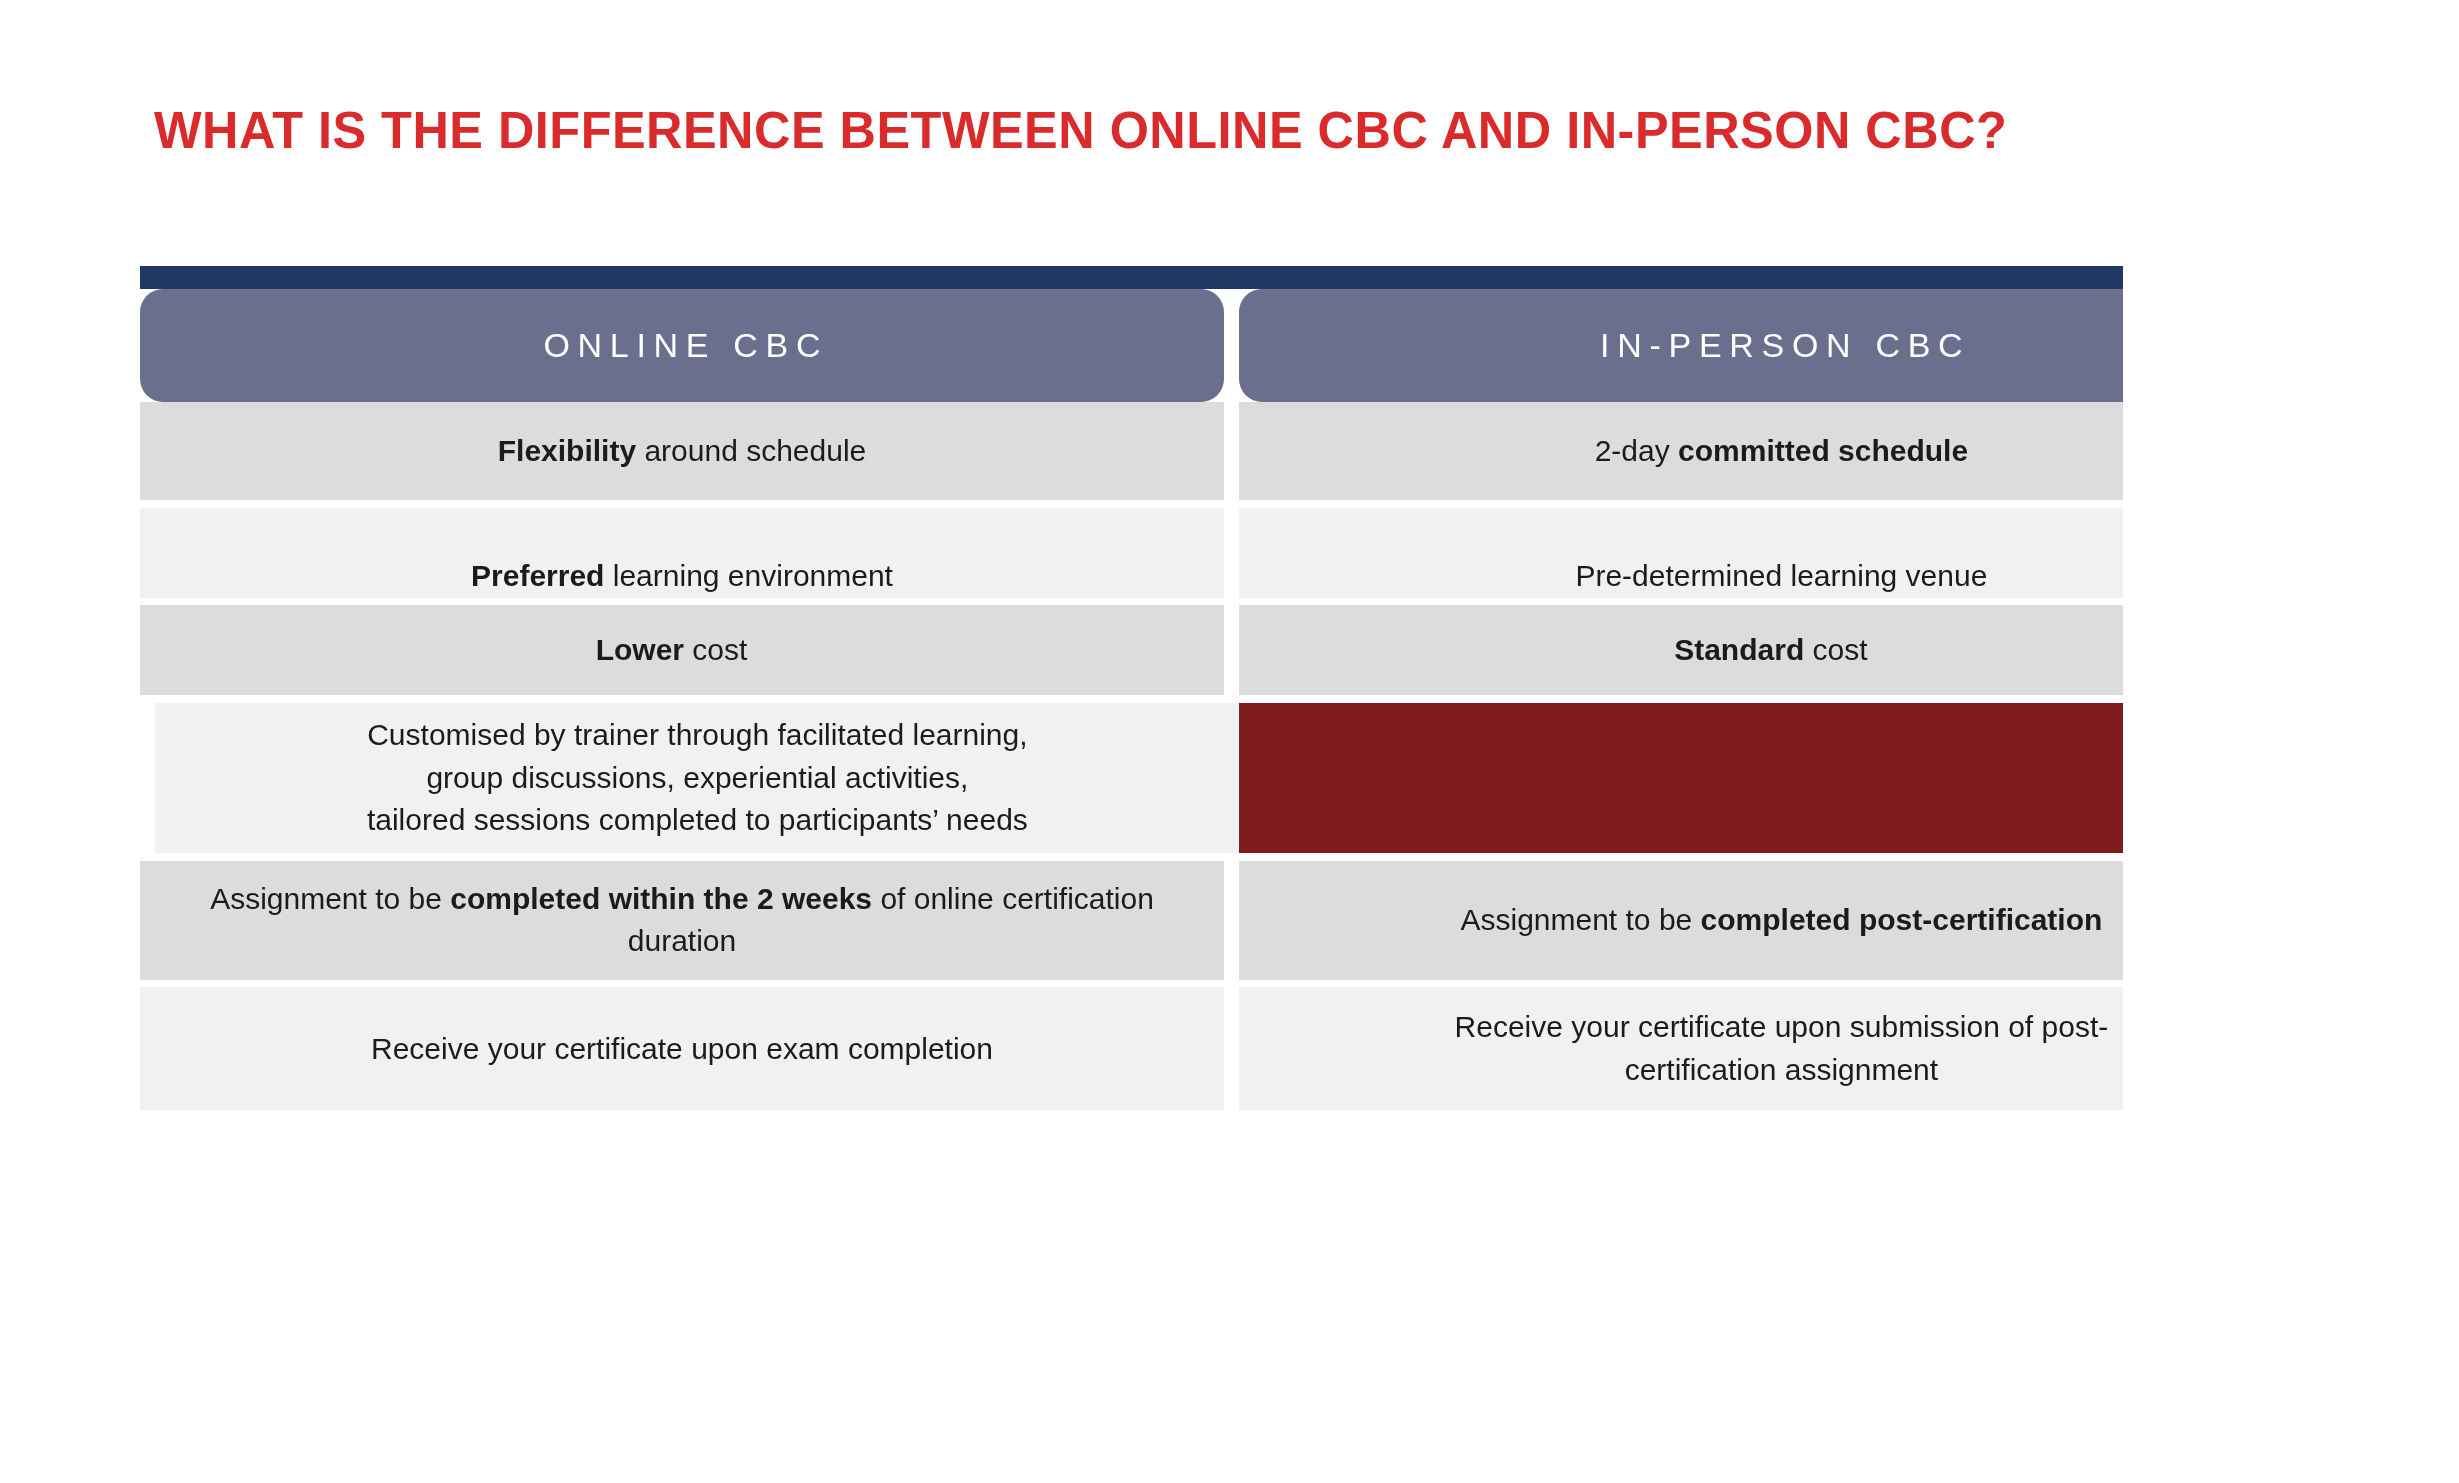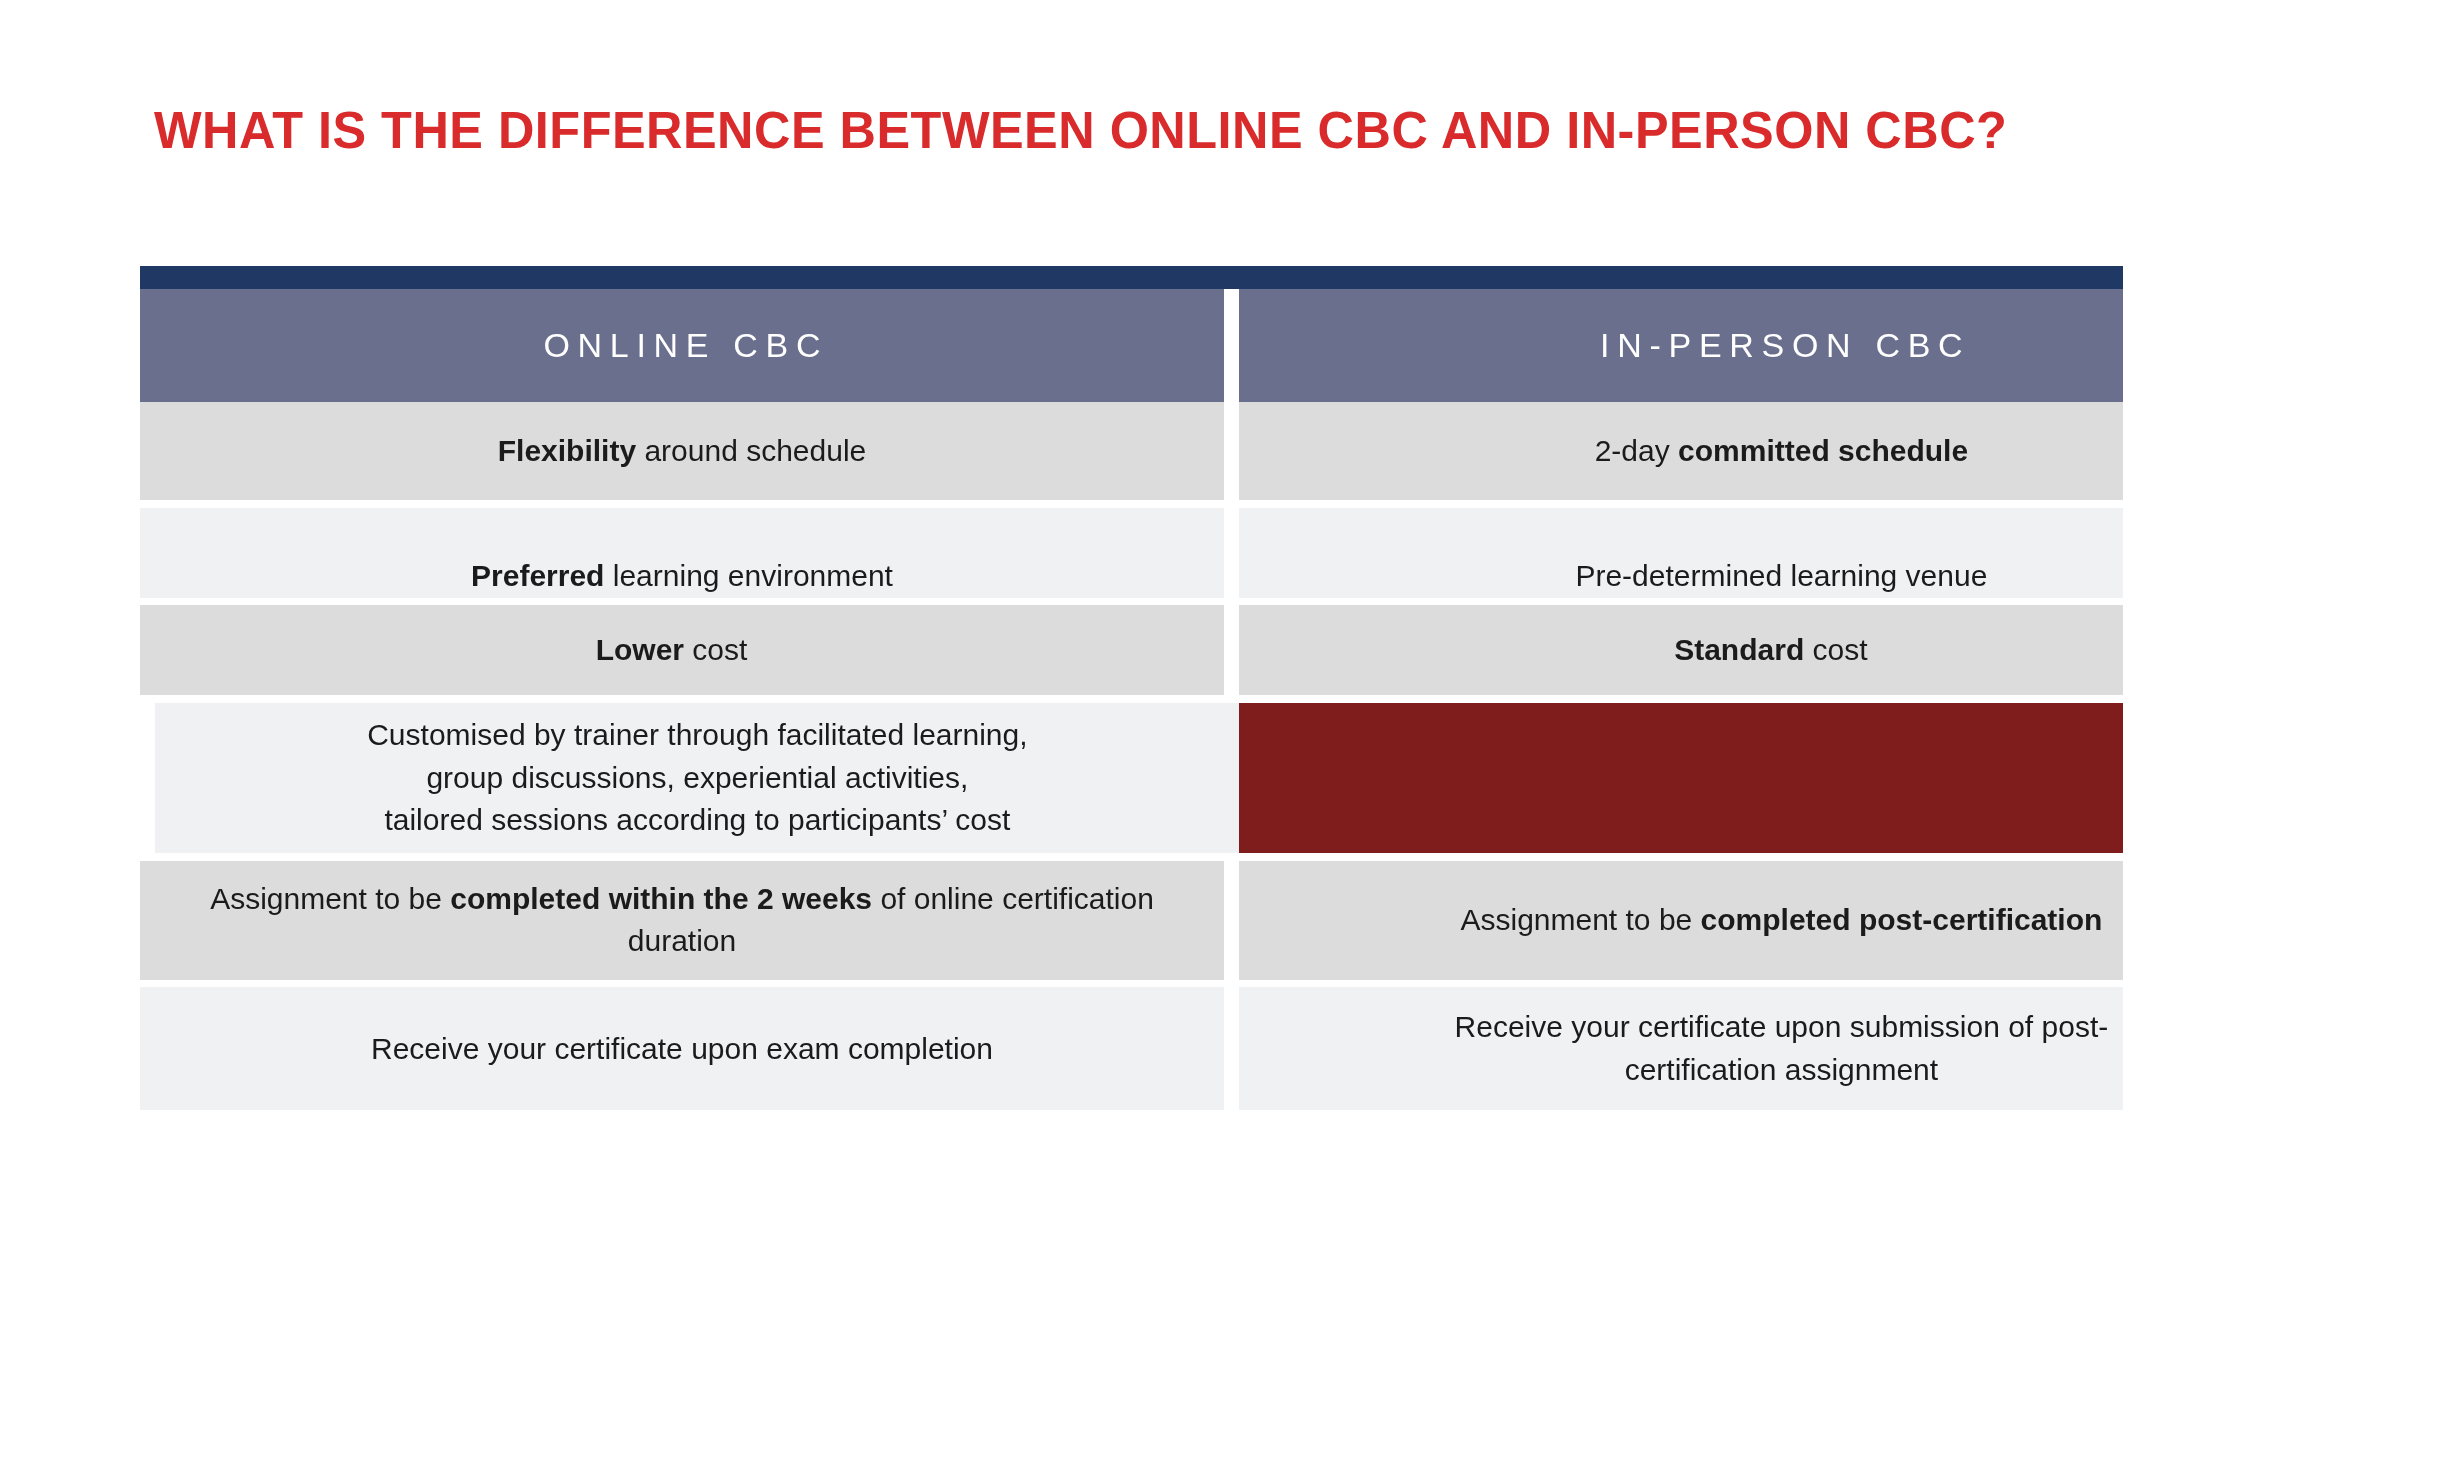--- a/index.html
+++ b/index.html
@@ -64,20 +64,21 @@
     background: #6a6f8e;
     display: flex;
     align-items: center;
     justify-content: center;
     color: #ffffff;
     font-size: 34px;
     font-weight: 400;
     letter-spacing: 7.7px;
     text-indent: 7.7px;
     text-transform: uppercase;
+    border-radius: 23px;
   }
   .col-gap {
     flex: 0 0 15.4px;
     width: 15.4px;
     background: #ffffff;
   }
 
   .body-row {
     display: flex;
     background: #7f1d1d;
@@ -165,21 +166,21 @@
       </div>
     </div>
     <div class="gap-row"></div>
 
     <div class="body-row row-b">
       <div class="col-gap"></div>
       <div class="cell h4">
         <p>
           <span>Customised by trainer through facilitated learning,</span><br>
           <span>group discussions, experiential  activities,</span><br>
-          <span>tailored sessions according to participants’ cost</span>
+          <span>tailored sessions completed to participants’ needs</span>
         </p>
       </div>
     </div>
     <div class="gap-row"></div>
 
     <div class="body-row row-a">
       <div class="cell h5">
         <p><span>Assignment to be </span><b>completed within the 2 weeks</b><span> of online certification duration</span></p>
       </div>
       <div class="col-gap"></div>

